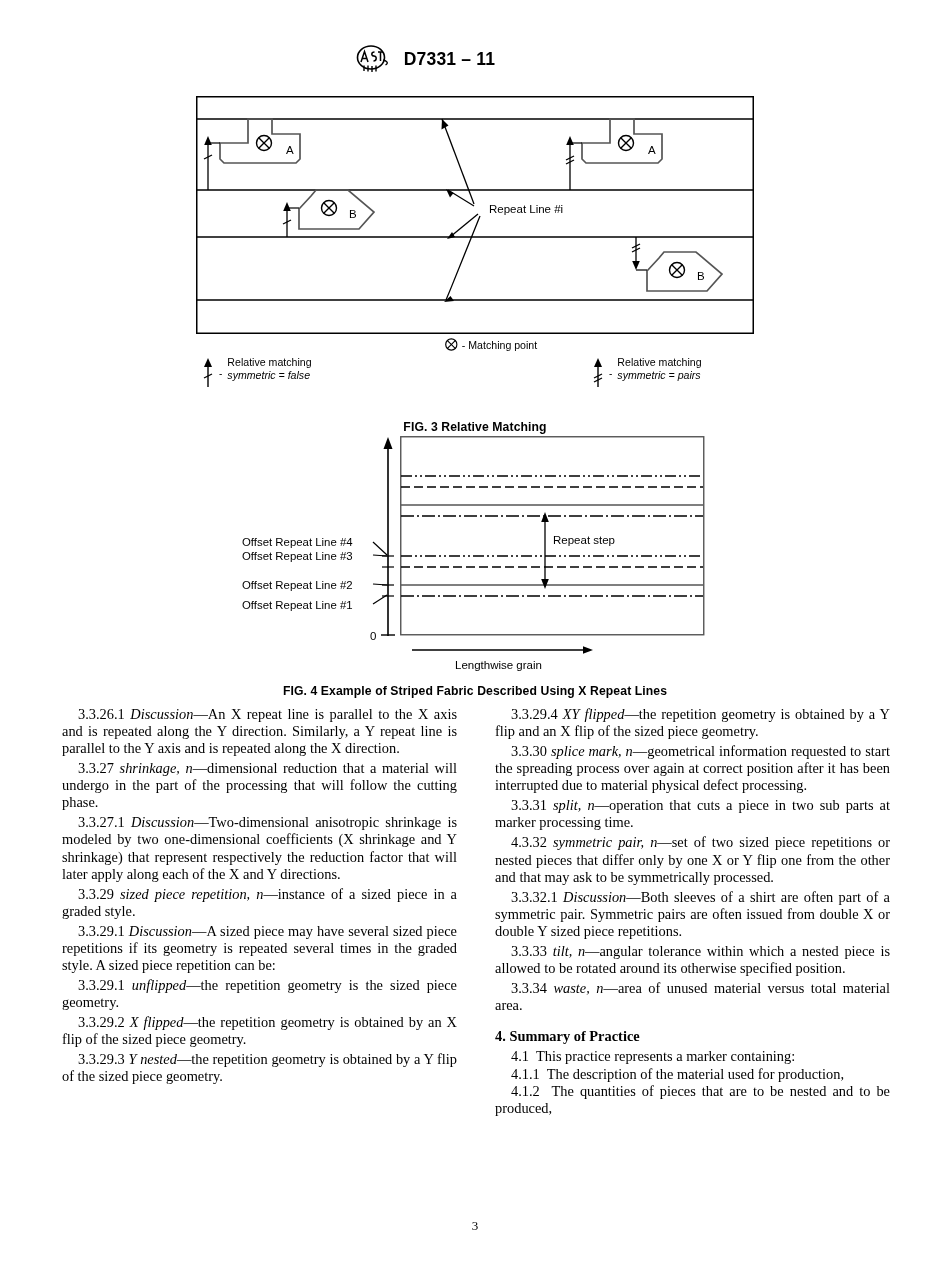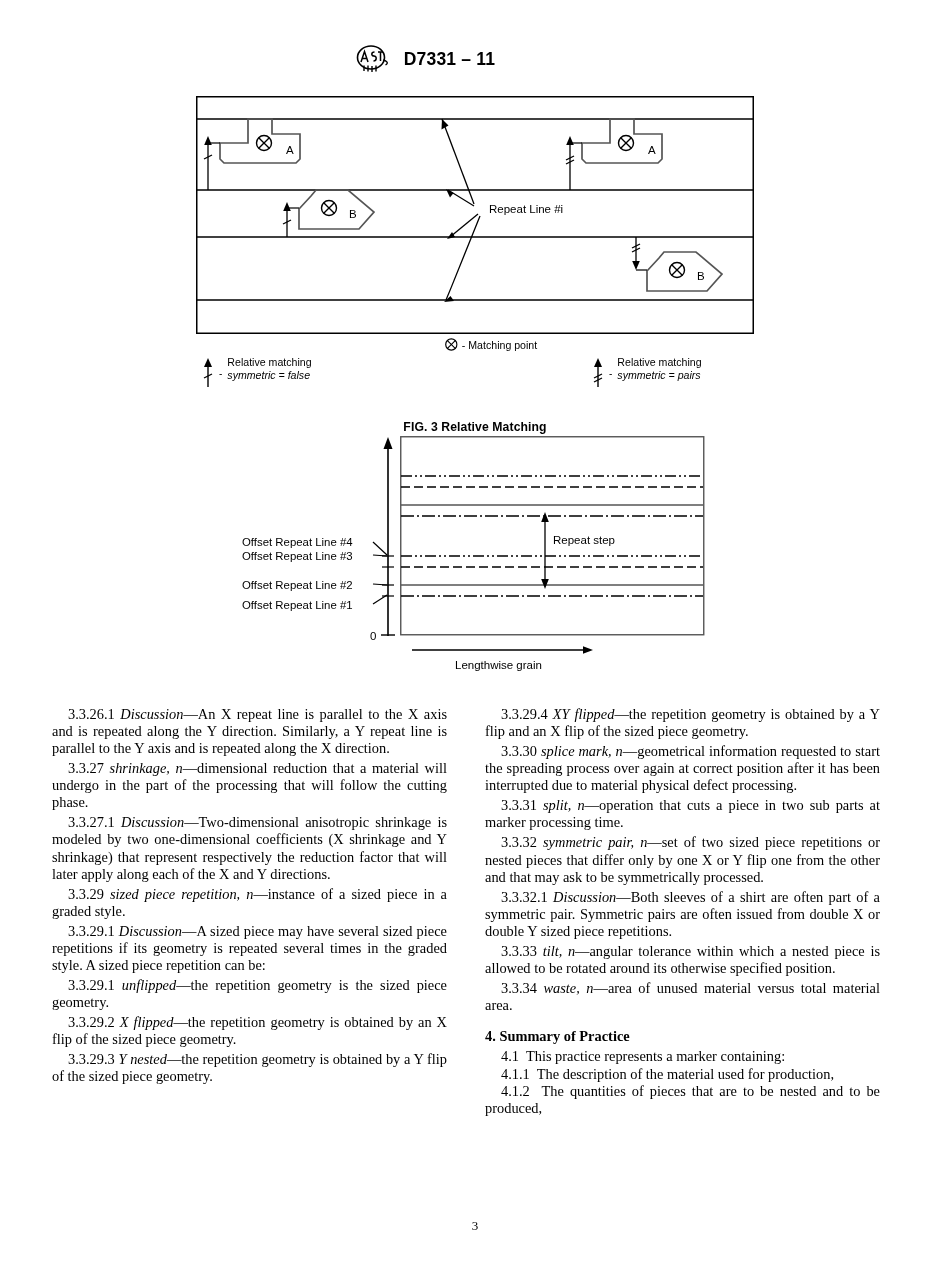--- a/index.html
+++ b/index.html
@@ -83,21 +83,21 @@
   .legend-item.left { left: 6px; }
   .legend-item.right { left: 396px; }
   .legend-text { line-height: 1.26; }
   .legend-text .sym { font-style: italic; font-weight: normal; }
   .legend-dash { padding-top: 12px; font-size: 10px; }
 
   
   .body-columns {
     position: absolute;
     top: 706px;
-    left: 52px;
+    left: 62px;
     width: 828px;
     display: flex;
     gap: 38px;
   }
   .body-column { width: 395px; }
   .body-column p {
     margin: 0;
     font-size: 14.4px;
     line-height: 1.185;
     text-align: justify;
@@ -336,20 +336,21 @@
     </g>
     <text x="323" y="120" font-family="Liberation Sans, sans-serif" font-size="11.5">Repeat step</text>
 
     <g stroke="#000" stroke-width="1.3" fill="none">
       <line x1="182" y1="226" x2="356" y2="226"></line>
       <path d="M363 226 L353 222.2 L353 229.8 Z" fill="#000" stroke="none"></path>
     </g>
     <text x="225" y="245" font-family="Liberation Sans, sans-serif" font-size="11.5">Lengthwise grain</text>
   </svg>
 
+  <div class="fig-caption">FIG. 4 Example of Striped Fabric Described Using X Repeat Lines</div>
 </div>
 
 <div class="body-columns">
 
   <div class="body-column">
     <p><span>3.3.26.1</span> <span class="term">Discussion</span><span>—An X repeat line is parallel to the X axis and is repeated along the Y direction. Similarly, a Y repeat line is parallel to the Y axis and is repeated along the X direction.</span></p>
 
     <p><span>3.3.27</span> <span class="term">shrinkage, n</span><span>—dimensional reduction that a material will undergo in the part of the processing that will follow the cutting phase.</span></p>
 
     <p><span>3.3.27.1</span> <span class="term">Discussion</span><span>—Two-dimensional anisotropic shrinkage is modeled by two one-dimensional coefficients (X shrinkage and Y shrinkage) that represent respectively the reduction factor that will later apply along each of the X and Y directions.</span></p>
@@ -366,21 +367,21 @@
     <p><span>3.3.29.3</span> <span class="term">Y nested</span><span>—the repetition geometry is obtained by a Y flip of the sized piece geometry.</span></p>
   </div>
 
   <div class="body-column">
     <p><span>3.3.29.4</span> <span class="term">XY flipped</span><span>—the repetition geometry is obtained by a Y flip and an X flip of the sized piece geometry.</span></p>
 
     <p><span>3.3.30</span> <span class="term">splice mark, n</span><span>—geometrical information requested to start the spreading process over again at correct position after it has been interrupted due to material physical defect processing.</span></p>
 
     <p><span>3.3.31</span> <span class="term">split, n</span><span>—operation that cuts a piece in two sub parts at marker processing time.</span></p>
 
-    <p><span>3.3.32</span> <span class="term">symmetric pair, n</span><span>—set of two sized piece repetitions or nested pieces that differ only by one X or Y flip one from the other and that may ask to be symmetrically processed.</span></p>
+    <p><span>4.3.32</span> <span class="term">symmetric pair, n</span><span>—set of two sized piece repetitions or nested pieces that differ only by one X or Y flip one from the other and that may ask to be symmetrically processed.</span></p>
 
     <p><span>3.3.32.1</span> <span class="term">Discussion</span><span>—Both sleeves of a shirt are often part of a symmetric pair. Symmetric pairs are often issued from double X or double Y sized piece repetitions.</span></p>
 
     <p><span>3.3.33</span> <span class="term">tilt, n</span><span>—angular tolerance within which a nested piece is allowed to be rotated around its otherwise specified position.</span></p>
 
     <p><span>3.3.34</span> <span class="term">waste, n</span><span>—area of unused material versus total material area.</span></p>
 
     <p class="sec-heading sec-heading-wrap">4.  Summary of Practice</p>
 
     <p class="tight"><span>4.1</span>&nbsp; <span>This practice represents a marker containing:</span></p>

